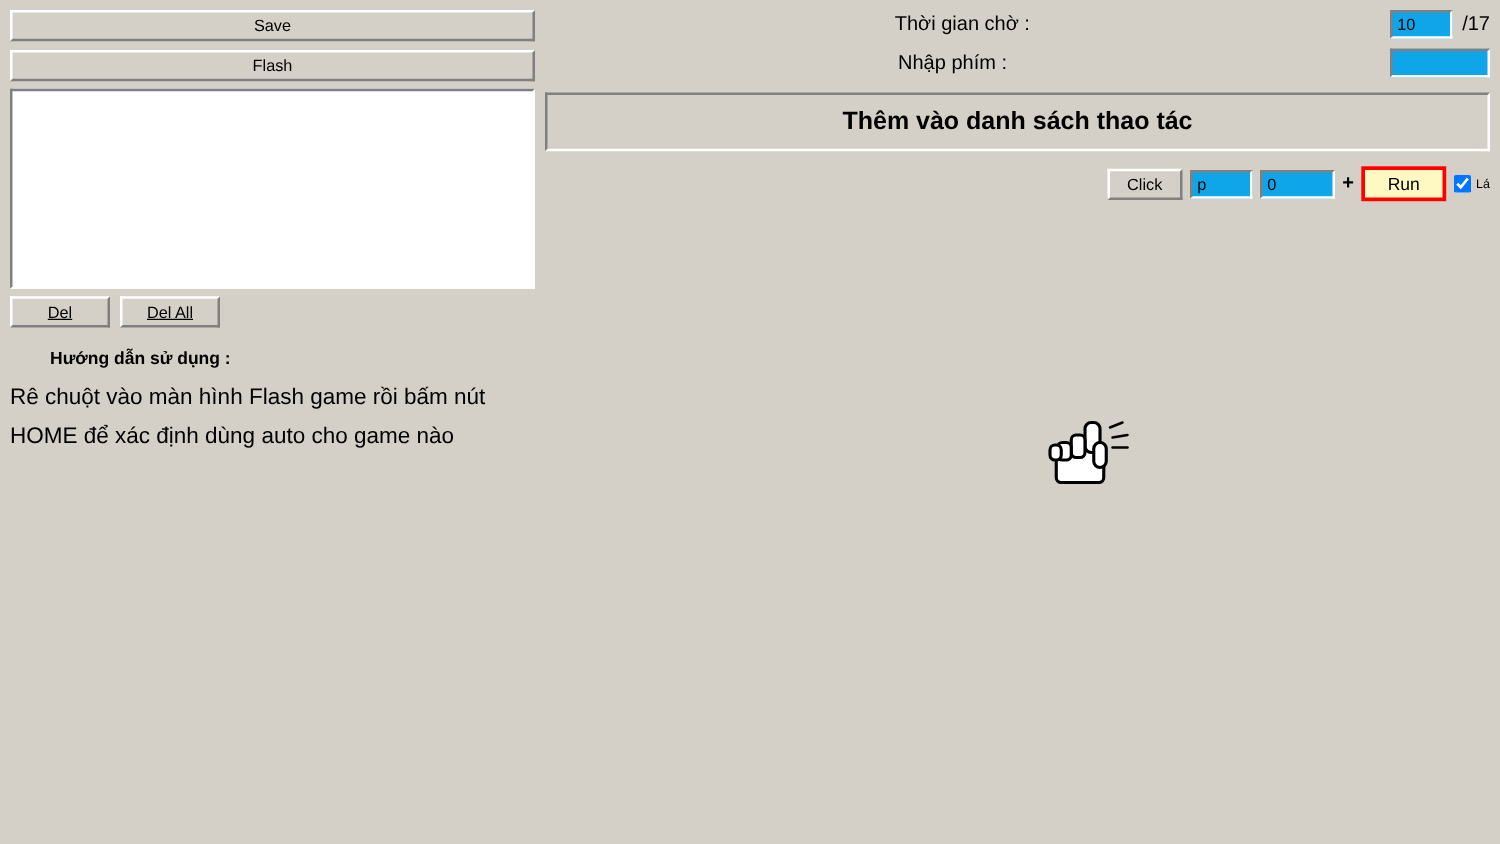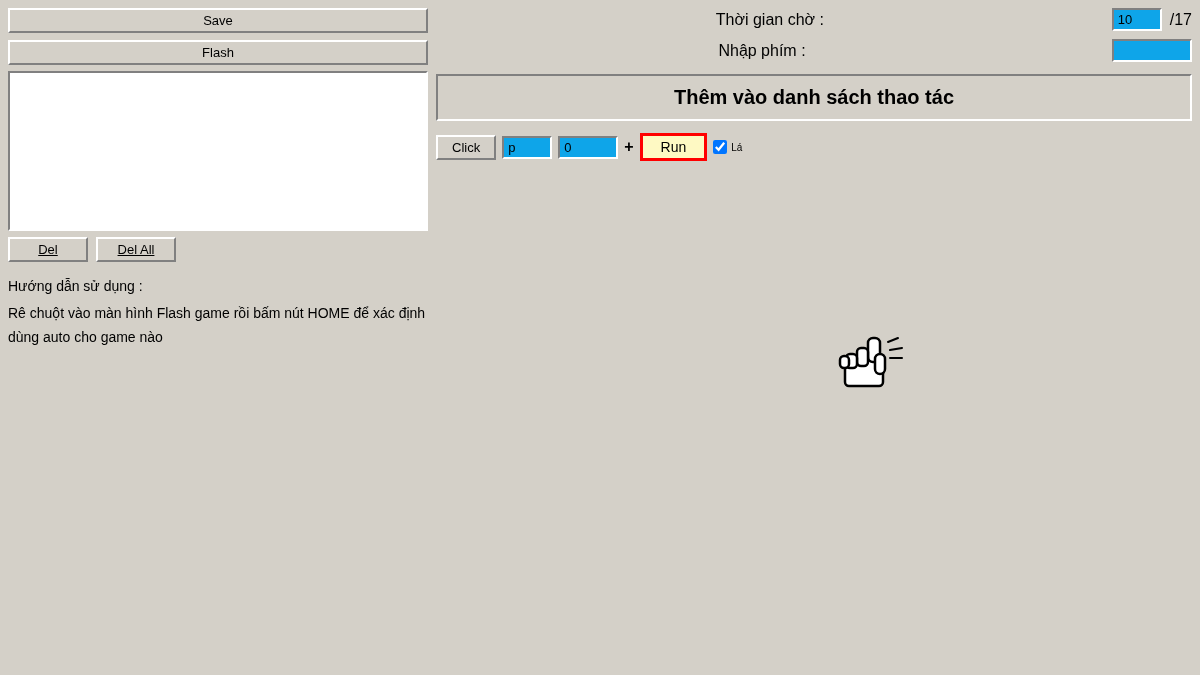--- a/index.html
+++ b/index.html
@@ -56,23 +56,24 @@
       border-color: #808080 #ffffff #ffffff #808080;
     }
 
     .bottom-left-buttons {
       display: flex;
       gap: 8px;
       text-decoration: underline;
     }
 
     .instructions-title {
-      font-weight: normal;
+      font-weight: bold;
       font-size: 14px;
       margin-bottom: 8px;
+      margin-left: 32px;
     }
 
     
     .right-panel {
       display: flex;
       flex-direction: column;
       flex: 1;
       gap: 8px;
     }
 
@@ -126,20 +127,21 @@
       font-size: 20px;
       font-weight: bold;
       margin-top: 4px;
     }
 
     .action-row {
       display: flex;
       align-items: center;
       gap: 6px;
       margin-top: 4px;
+      justify-content: flex-end;
     }
 
     .click-btn {
       background: #d4d0c8;
       border: 2px solid;
       border-color: #ffffff #808080 #808080 #ffffff;
       padding: 3px 14px;
       cursor: pointer;
       font-size: 13px;
     }
@@ -189,21 +191,21 @@
       width: 80px;
       height: 80px;
       pointer-events: none;
     }
 
     .instructions-block {
       margin-top: 10px;
     }
 
     .instr-line {
-      font-size: 14px;
+      font-size: 18px;
       line-height: 1.7;
       margin-bottom: 6px;
     }
   </style>
 </head>
 <body>
 
 <div class="main-container">
 
   <div class="left-panel">

